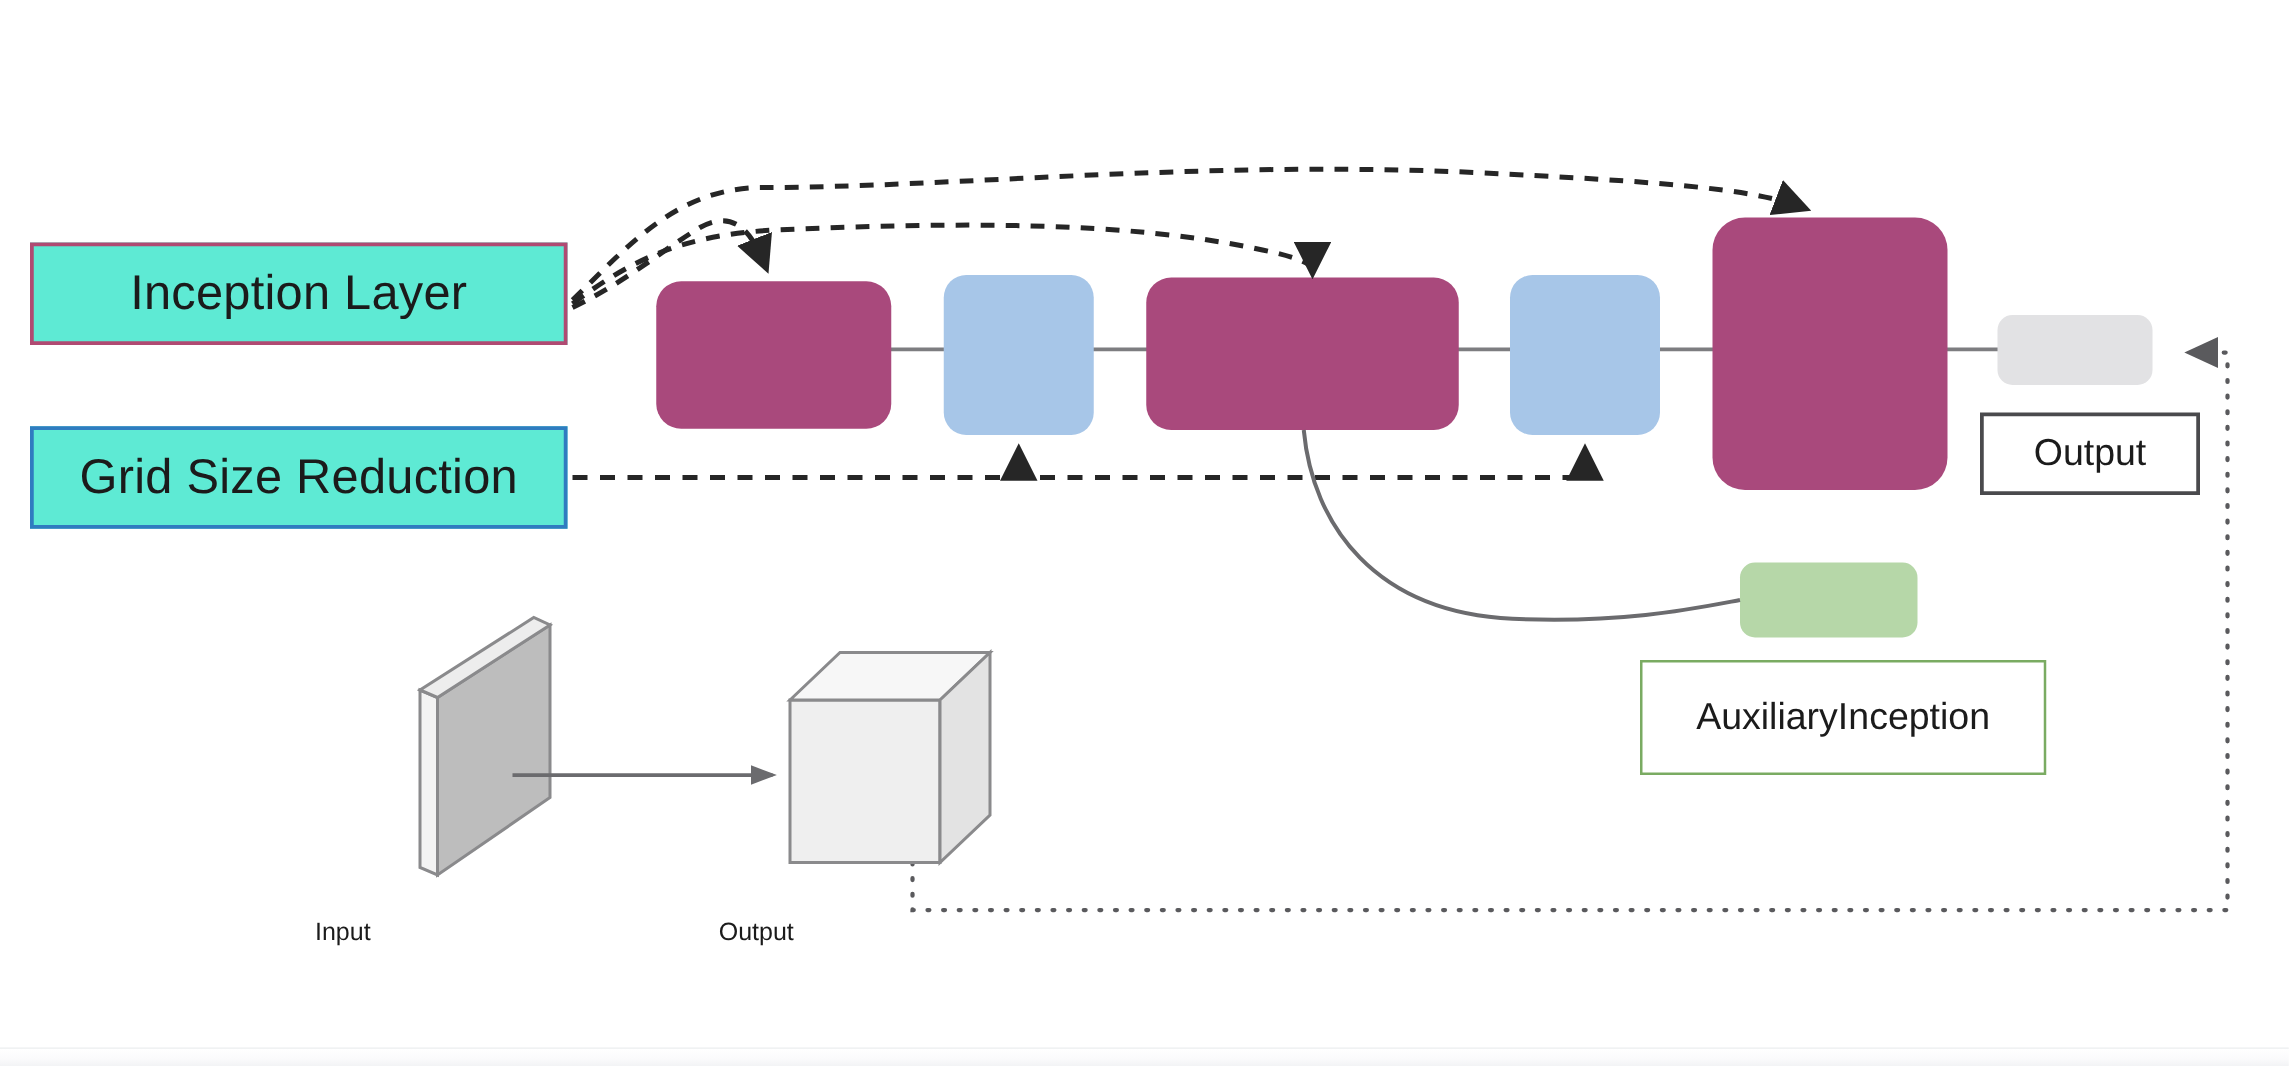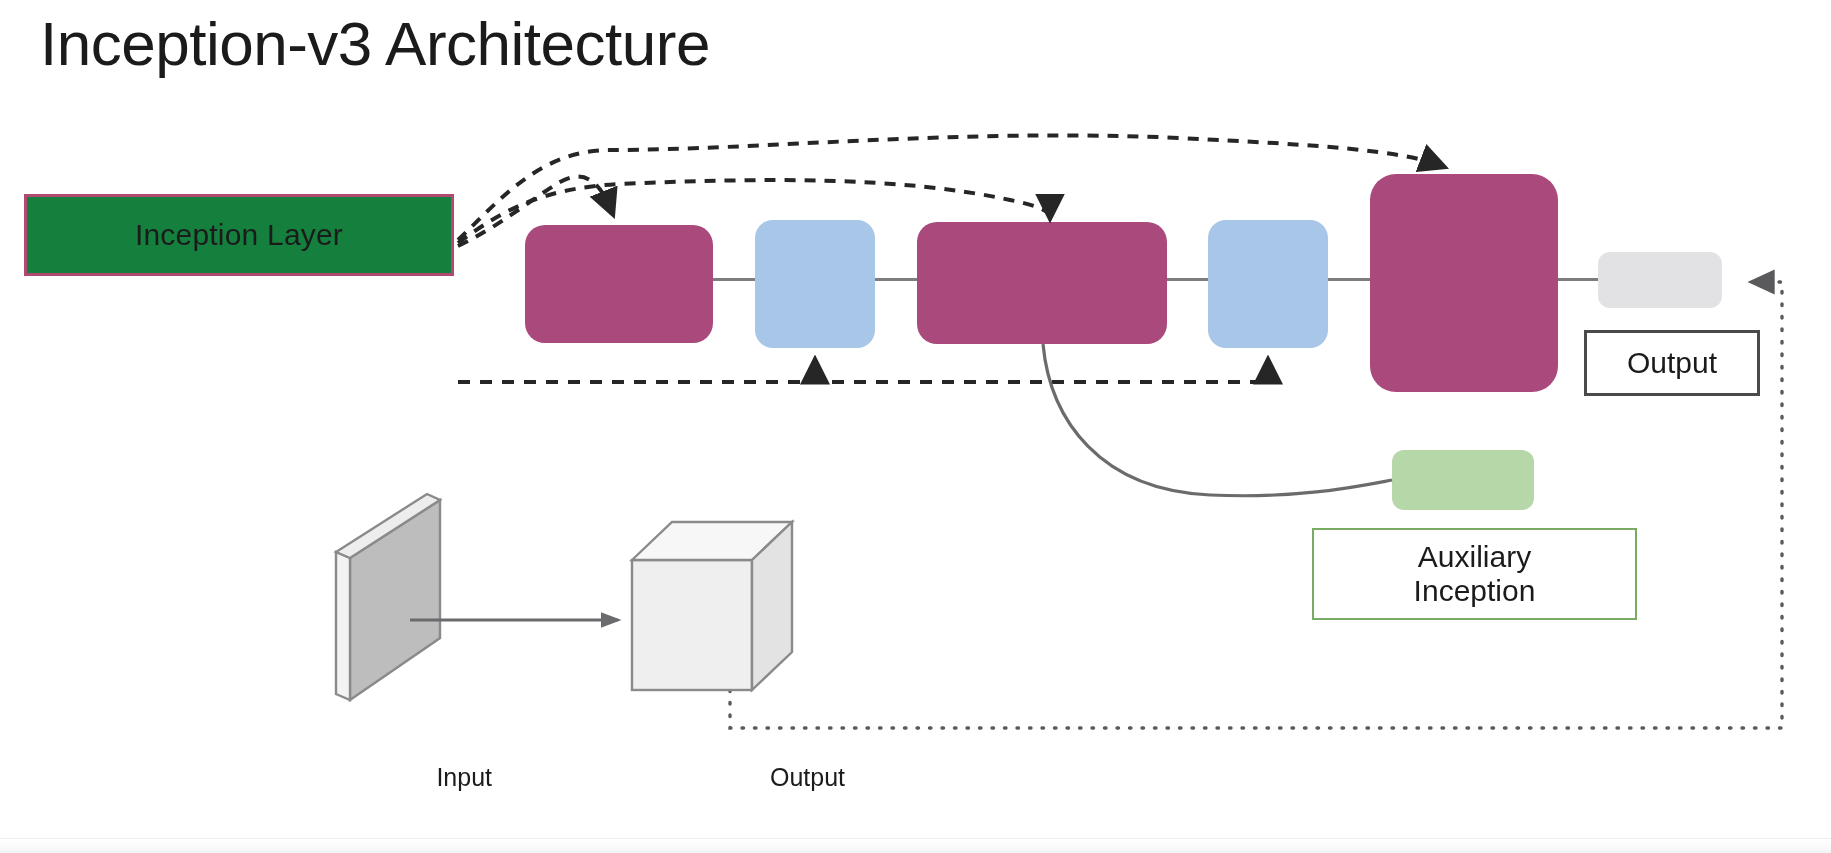--- a/index.html
+++ b/index.html
@@ -41,25 +41,25 @@
     letter-spacing: -0.5px;
     color: #1b1b1b;
     font-family: "Liberation Sans", sans-serif;
     white-space: nowrap;
   }
 
   
   .legend-box {
     position: absolute;
     box-sizing: border-box;
-    background: #15803d;
+    background: #5eead4;
     display: flex;
     align-items: center;
     justify-content: center;
-    font-size: 30px;
+    font-size: 39px;
     color: #1b1b1b;
     letter-spacing: 0.2px;
   }
   #legend-inception {
     left: 24px;
     top: 194px;
     width: 430px;
     height: 82px;
     border: 3px solid #b04a72;
   }
@@ -109,60 +109,61 @@
   #aux-label-box {
     position: absolute;
     left: 1312px;
     top: 528px;
     width: 325px;
     height: 92px;
     box-sizing: border-box;
     border: 2px solid #7aab62;
     background: #ffffff;
     display: flex;
-    flex-direction: column;
+    flex-direction: row;
     align-items: center;
     justify-content: center;
     font-size: 30px;
     line-height: 1.12;
     color: #1b1b1b;
   }
 
   
   .shape-caption {
     position: absolute;
-    text-align: right;
-    font-size: 25px;
+    text-align: left;
+    font-size: 20px;
     line-height: 1.18;
     color: #1b1b1b;
     white-space: nowrap;
-    margin-top: 28px;
   }
   #caption-input  { left: 252px; top: 735px; width: 240px; }
   #caption-output { left: 575px; top: 735px; width: 270px; }
 
   svg.overlay {
     position: absolute;
     left: 0; top: 0;
     width: 1831px;
     height: 853px;
     pointer-events: none;
   }
 </style>
 </head>
 <body>
 
 <div id="canvas">
 
-  <div class="title">Inception-v3 Architecture</div>
 
   <div class="legend-box" id="legend-inception">
     <span>Inception Layer</span>
   </div>
 
+  <div class="legend-box" id="legend-grid">
+    <span>Grid Size Reduction</span>
+  </div>
 
   <div class="connector" style="left:700px; top:278px; width:60px;"></div>
   <div class="connector" style="left:860px; top:278px; width:62px;"></div>
   <div class="connector" style="left:1160px; top:278px; width:60px;"></div>
   <div class="connector" style="left:1320px; top:278px; width:56px;"></div>
   <div class="connector" style="left:1540px; top:278px; width:66px;"></div>
 
   <div class="block maroon" id="block-1" style="left:525px; top:225px; width:188px; height:118px; border-radius:20px;"></div>
 
   <div class="block blue" id="block-2" style="left:755px; top:220px; width:120px; height:128px; border-radius:18px;"></div>

